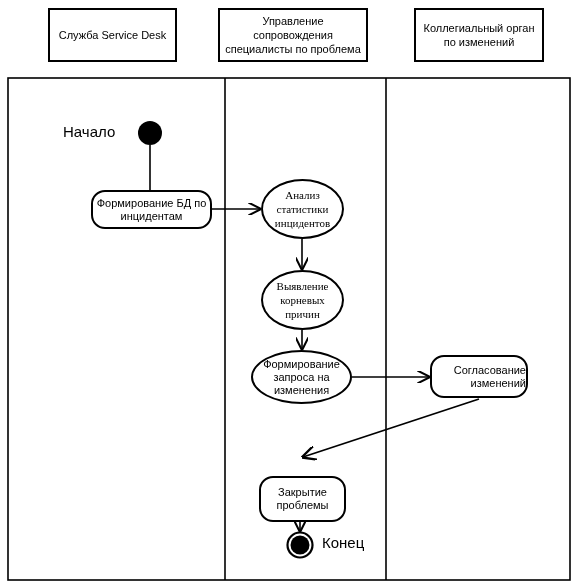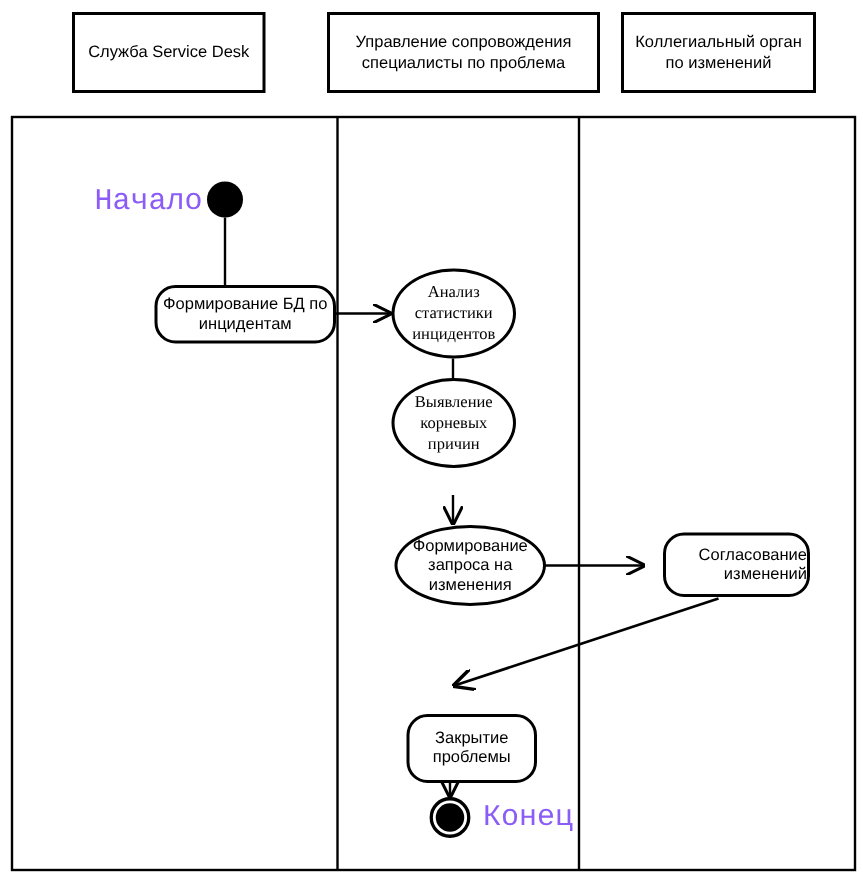--- a/index.html
+++ b/index.html
@@ -30,61 +30,60 @@
     align-items: center;
     justify-content: center;
     text-align: center;
     font-family: "Liberation Sans", sans-serif;
     font-size: 11px;
     line-height: 14px;
     color: #000000;
     padding: 2px 4px;
   }
   #lane-header-0 { left: 48px;  top: 8px;  width: 129px; height: 54px; }
-  #lane-header-1 { left: 218px; top: 8px;  width: 182px; height: 54px; }
+  #lane-header-1 { left: 218px; top: 8px;  width: 150px; height: 54px; }
   #lane-header-2 { left: 414px; top: 8px;  width: 130px; height: 54px; }
 
   .node {
     position: absolute;
     border: 2px solid #000000;
     background: #ffffff;
     box-sizing: border-box;
     display: flex;
     align-items: center;
     justify-content: center;
     text-align: center;
     color: #000000;
   }
   .node.rounded { border-radius: 14px; }
   .node.oval { border-radius: 50%; }
 
   .node.sans {
     font-family: "Liberation Sans", sans-serif;
     font-size: 11px;
     line-height: 13px;
-    margin-left: 12px;
   }
   .node.serif {
     font-family: Liberation Serif, serif;
     font-size: 11px;
     line-height: 14px;
   }
 
   #node-db      { left: 91px;  top: 190px; width: 121px; height: 39px; }
   #node-analysis{ left: 261px; top: 179px; width: 83px;  height: 60px; }
-  #node-root    { left: 261px; top: 252px; width: 83px;  height: 60px; }
+  #node-root    { left: 261px; top: 270px; width: 83px;  height: 60px; }
   #node-request { left: 251px; top: 350px; width: 101px; height: 54px; }
   #node-approve { left: 430px; top: 355px; width: 98px;  height: 43px; text-align: right; }
   #node-close   { left: 259px; top: 476px; width: 87px;  height: 46px; }
 
   .free-label {
     position: absolute;
-    font-family: Liberation Mono, monospace;
-    font-size: 20px;
-    color: #8b5cf6;
+    font-family: Liberation Sans, sans-serif;
+    font-size: 15px;
+    color: #000000;
     white-space: nowrap;
   }
   #label-start { left: 63px;  top: 123px; }
   #label-end   { left: 322px; top: 534px; }
 </style>
 </head>
 <body>
 
 <svg id="canvas" viewBox="0 0 575 585" xmlns="http://www.w3.org/2000/svg">
   <defs>

